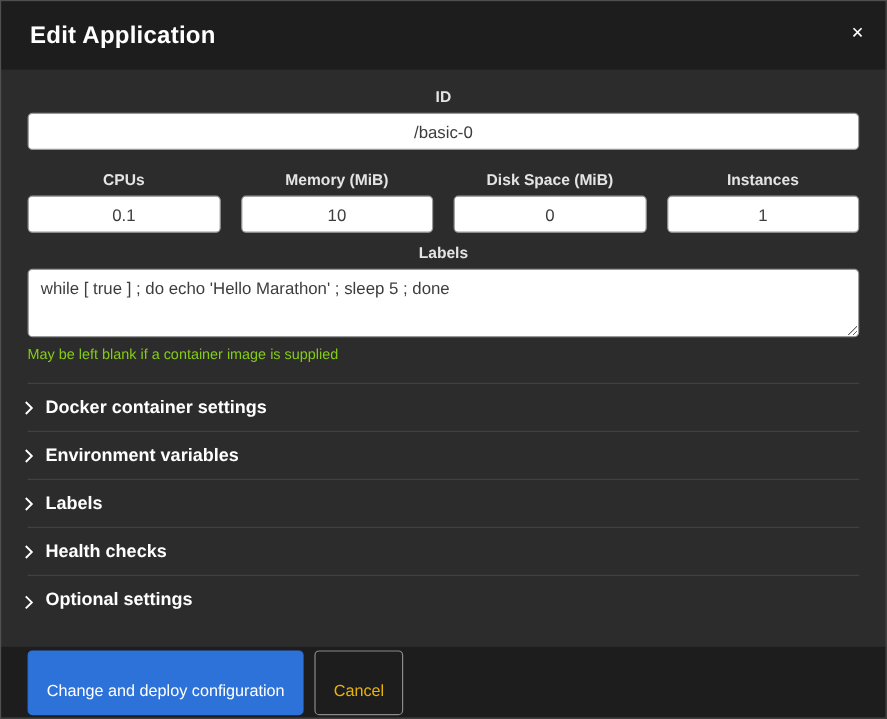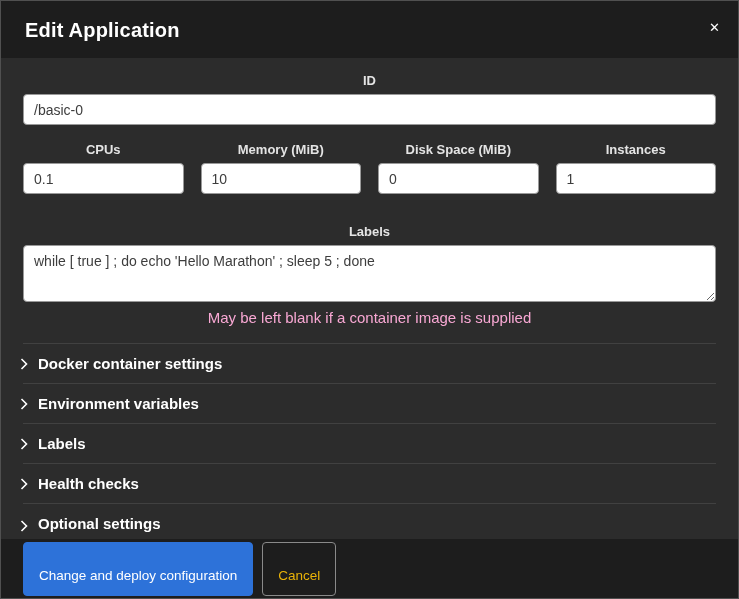--- a/index.html
+++ b/index.html
@@ -68,37 +68,36 @@
     box-sizing: border-box;
     background: #ffffff;
     border: 1px solid #999999;
     border-radius: 4px;
     padding: 6px 10px;
     font-size: 14px;
     color: #3d3d3d;
     font-family: inherit;
     outline: none;
   }
-  .text-input { height: 31px; }
+  .text-input { height: 31px; text-align: center; }
   .text-area {
     height: 57px;
     resize: vertical;
     line-height: 1.35;
   }
   .form-row {
     display: grid;
     grid-template-columns: repeat(4, 1fr);
     gap: 17px;
-    margin-bottom: 30px;
+    margin-bottom: 9px;
   }
   .help-text {
     margin: 7px 0 0;
-    font-size: 15px;
-    color: #f9a8d4;
-    text-align: center;
+    font-size: 12px;
+    color: #84cc16;
   }
 
   
   .accordion {
     margin-top: 14px;
     border-top: 1px solid #414141;
   }
   .accordion-row {
     display: flex;
     align-items: center;

